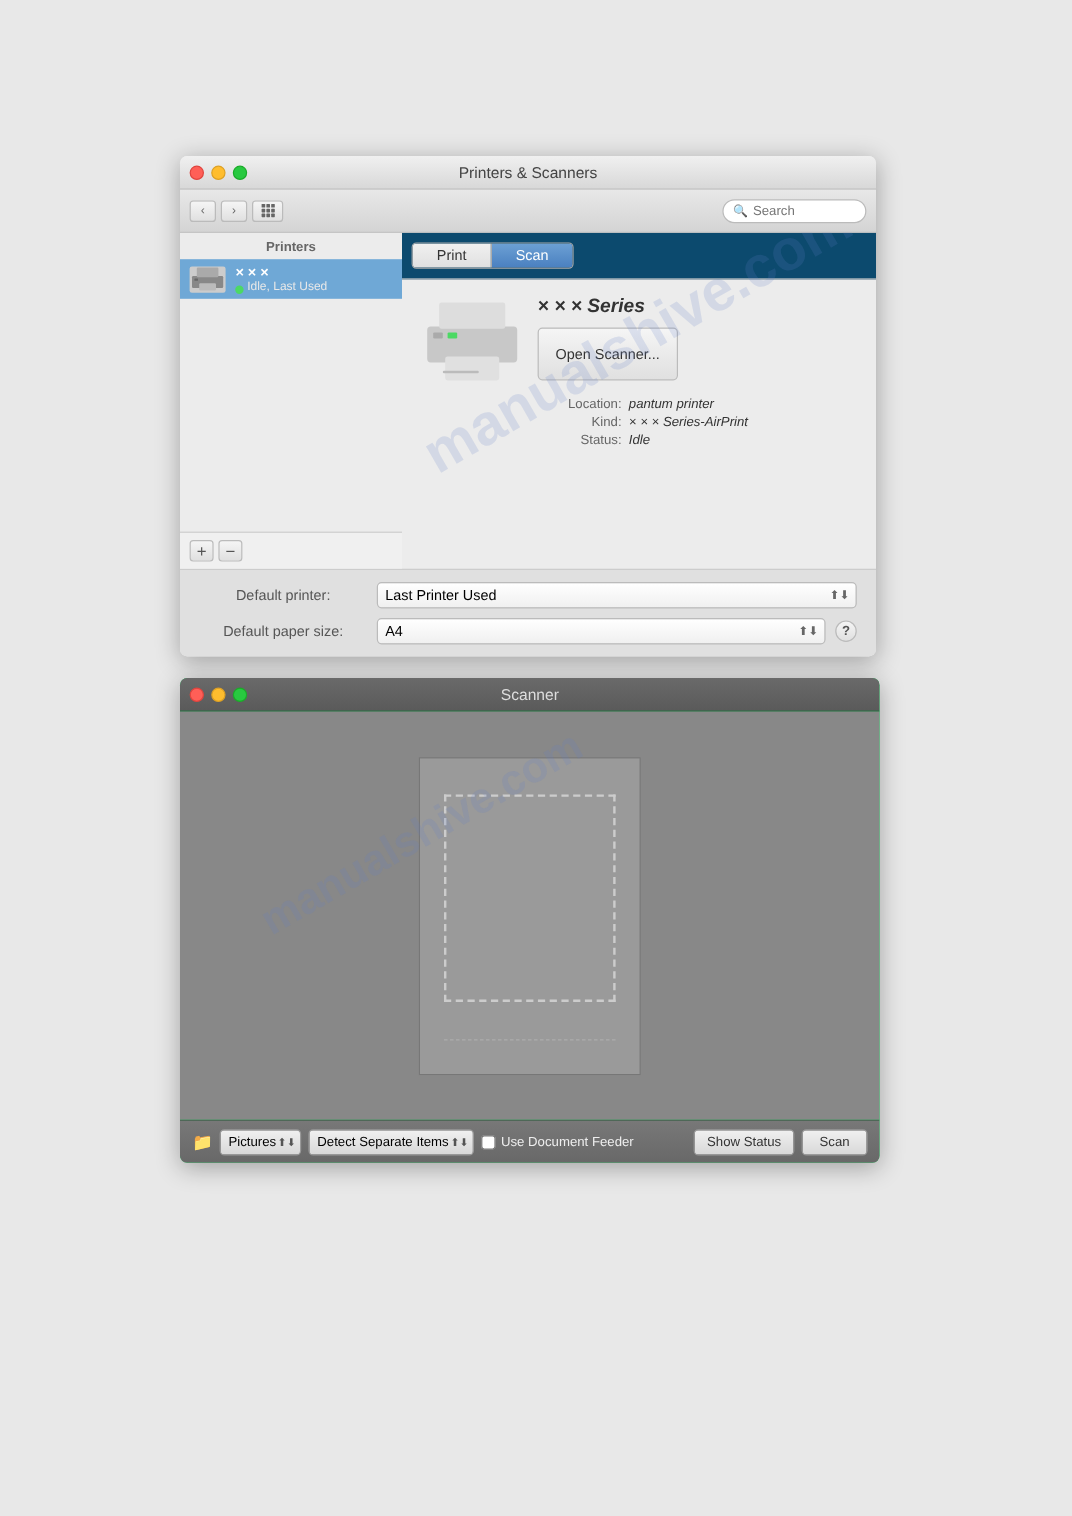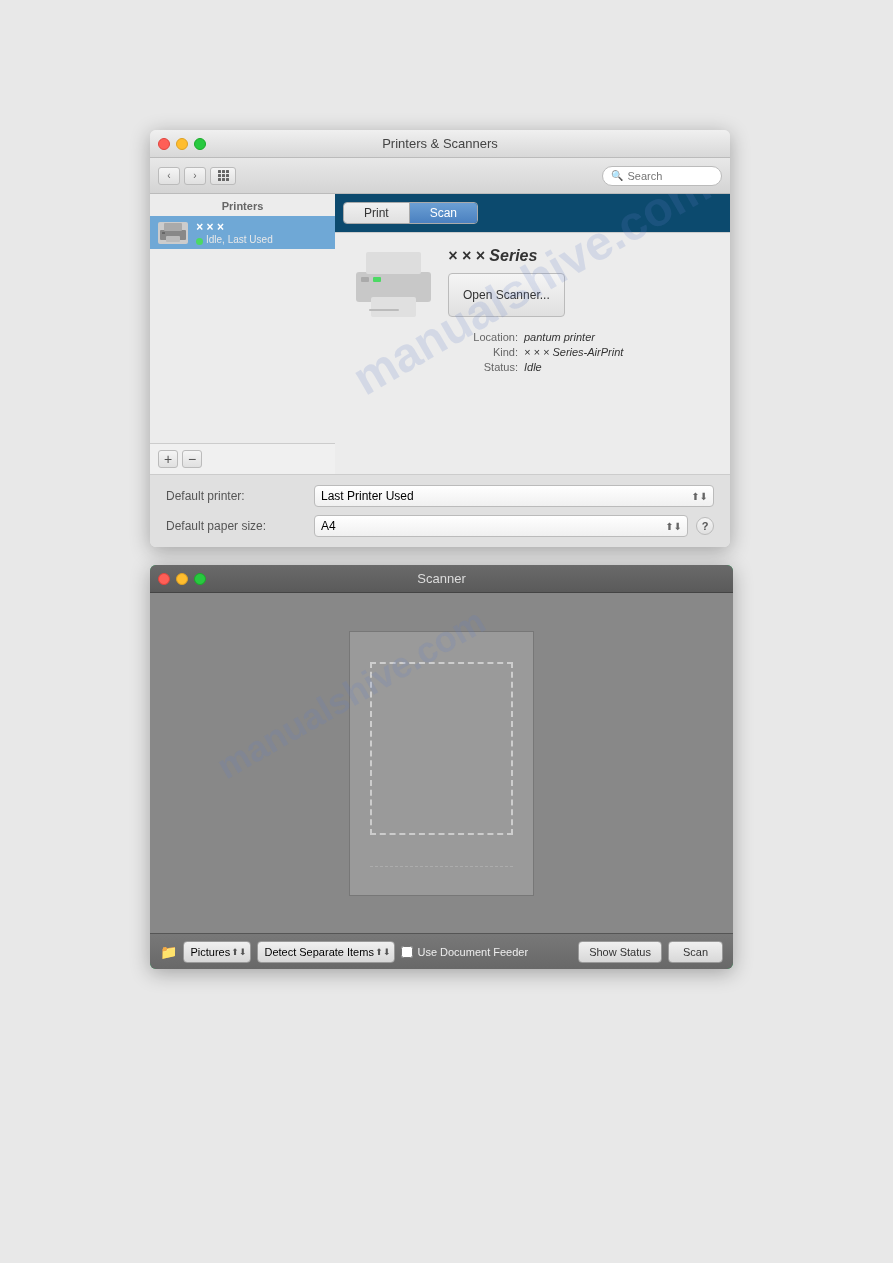--- a/index.html
+++ b/index.html
@@ -324,21 +324,21 @@
 
     .footer-row {
       display: flex;
       align-items: center;
       gap: 8px;
     }
 
     .footer-label {
       font-size: 12px;
       color: #555;
-      text-align: left;
+      text-align: center;
       width: 140px;
     }
 
     .select-wrapper {
       flex: 1;
       position: relative;
     }
 
     .select-wrapper select {
       width: 100%;

